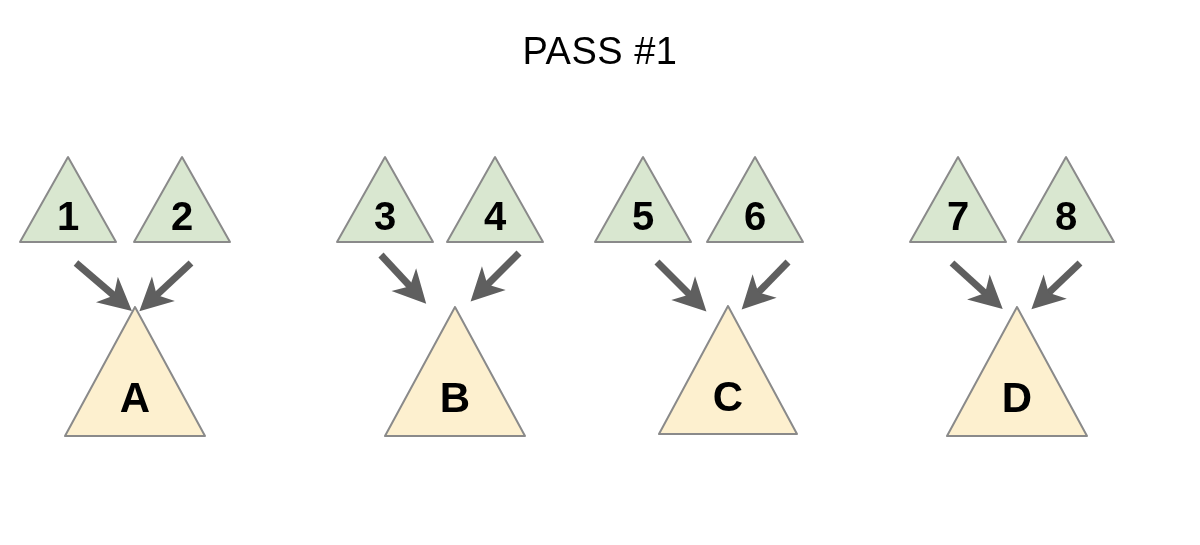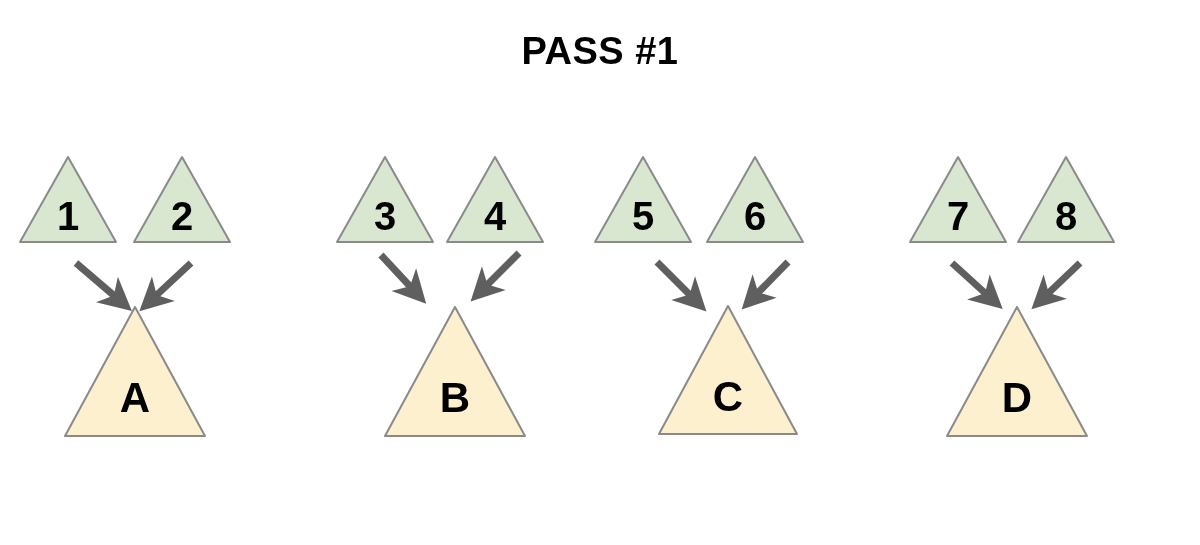--- a/index.html
+++ b/index.html
@@ -20,21 +20,21 @@
     width: 1200px;
     height: 545px;
   }
   #title {
     position: absolute;
     left: 0;
     top: 30px;
     width: 1200px;
     text-align: center;
     font-size: 38px;
-    font-weight: bold;
+    font-weight: normal;
     color: #000000;
     letter-spacing: 0.5px;
     font-family: "Liberation Sans", sans-serif;
   }
   svg.canvas {
     position: absolute;
     left: 0;
     top: 0;
     width: 1200px;
     height: 545px;

